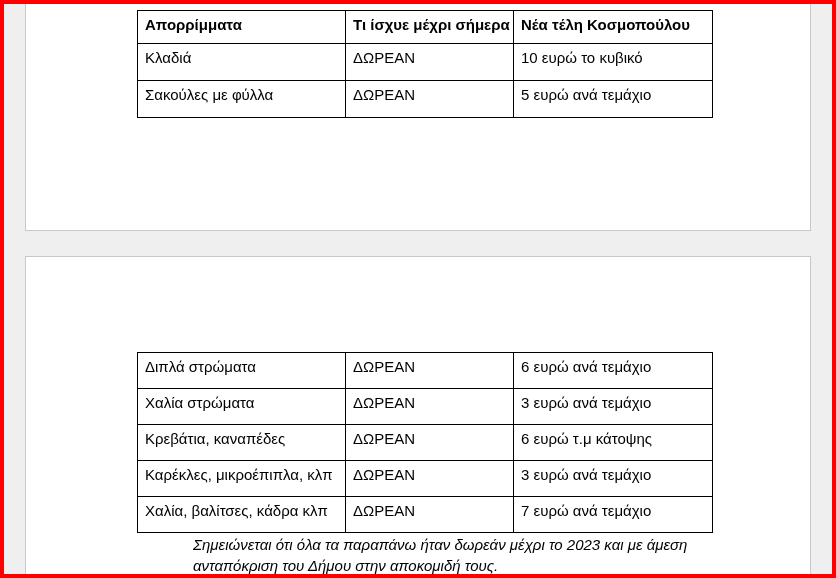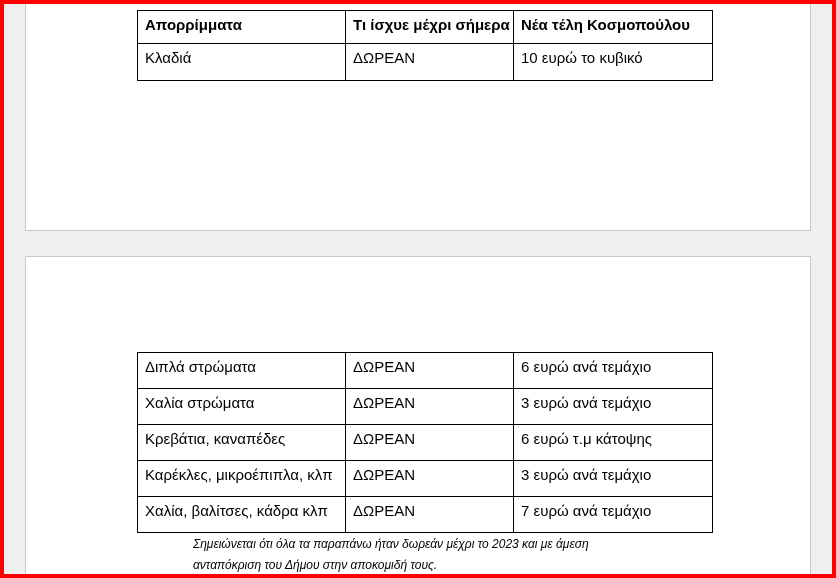--- a/index.html
+++ b/index.html
@@ -47,21 +47,21 @@
   .t1 tr.hrow { height: 33px; }
   .t1 tr.drow { height: 37px; margin-left: 36px; }
   .t2 { left: 111px; top: 95px; }
   .t2 tr.drow { height: 36px; }
 
   .note {
     position: absolute;
     left: 167px;
     top: 277px;
     font-style: italic;
-    font-size: 12px;
+    font-size: 15px;
     line-height: 21px;
     white-space: nowrap;
   }
 </style>
 </head>
 <body>
 
 <div class="frame">
 
   <div class="page page--one">
@@ -74,20 +74,25 @@
       <tbody>
         <tr class="hrow">
           <td class="hdr">Απορρίμματα</td>
           <td class="hdr">Τι ίσχυε μέχρι σήμερα</td>
           <td class="hdr">Νέα τέλη Κοσμοπούλου</td>
         </tr>
         <tr class="drow">
           <td>Κλαδιά</td>
           <td>ΔΩΡΕΑΝ</td>
           <td>10 ευρώ το κυβικό</td>
+        </tr>
+        <tr class="drow">
+          <td>Σακούλες με φύλλα</td>
+          <td>ΔΩΡΕΑΝ</td>
+          <td>5 ευρώ ανά τεμάχιο</td>
         </tr>
       </tbody>
     </table>
   </div>
 
   <div class="page page--two">
     <table class="doc-table t2">
       <colgroup>
         <col style="width:208px">
           <col style="width:168px">

